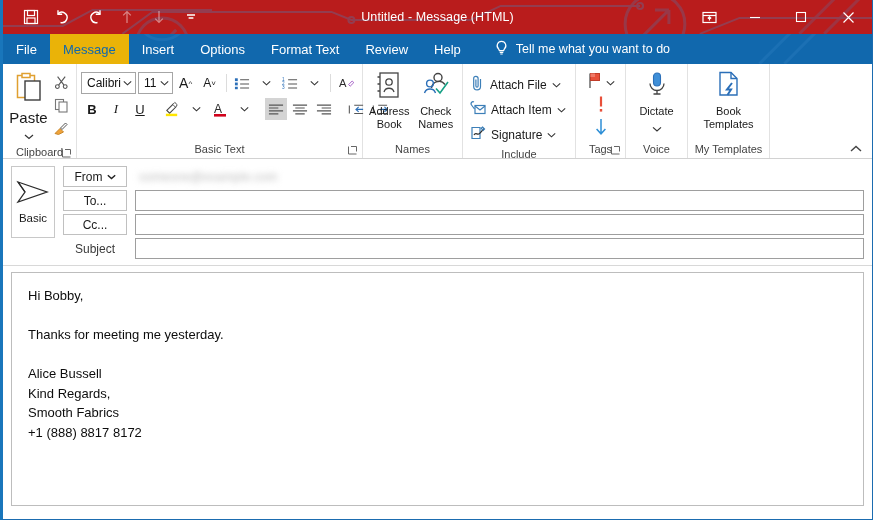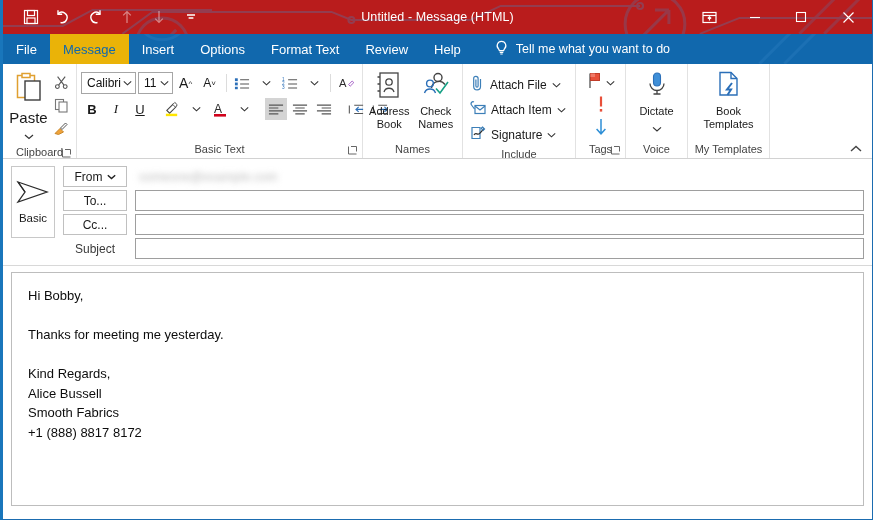--- a/index.html
+++ b/index.html
@@ -771,20 +771,20 @@
       </div>
     </div>
   </div>
 
   <div class="bodywrap">
     <div class="bodybox">
       <div class="bodyline">Hi Bobby,</div>
       <div class="bodyline blank"></div>
       <div class="bodyline">Thanks for meeting me yesterday.</div>
       <div class="bodyline blank"></div>
+      <div class="bodyline">Alice Bussell</div>
       <div class="bodyline">Kind Regards,</div>
-      <div class="bodyline">Alice Bussell</div>
       <div class="bodyline">Smooth Fabrics</div>
       <div class="bodyline">+1 (888) 8817 8172</div>
     </div>
   </div>
 
 </div>
 
 </body></html>

